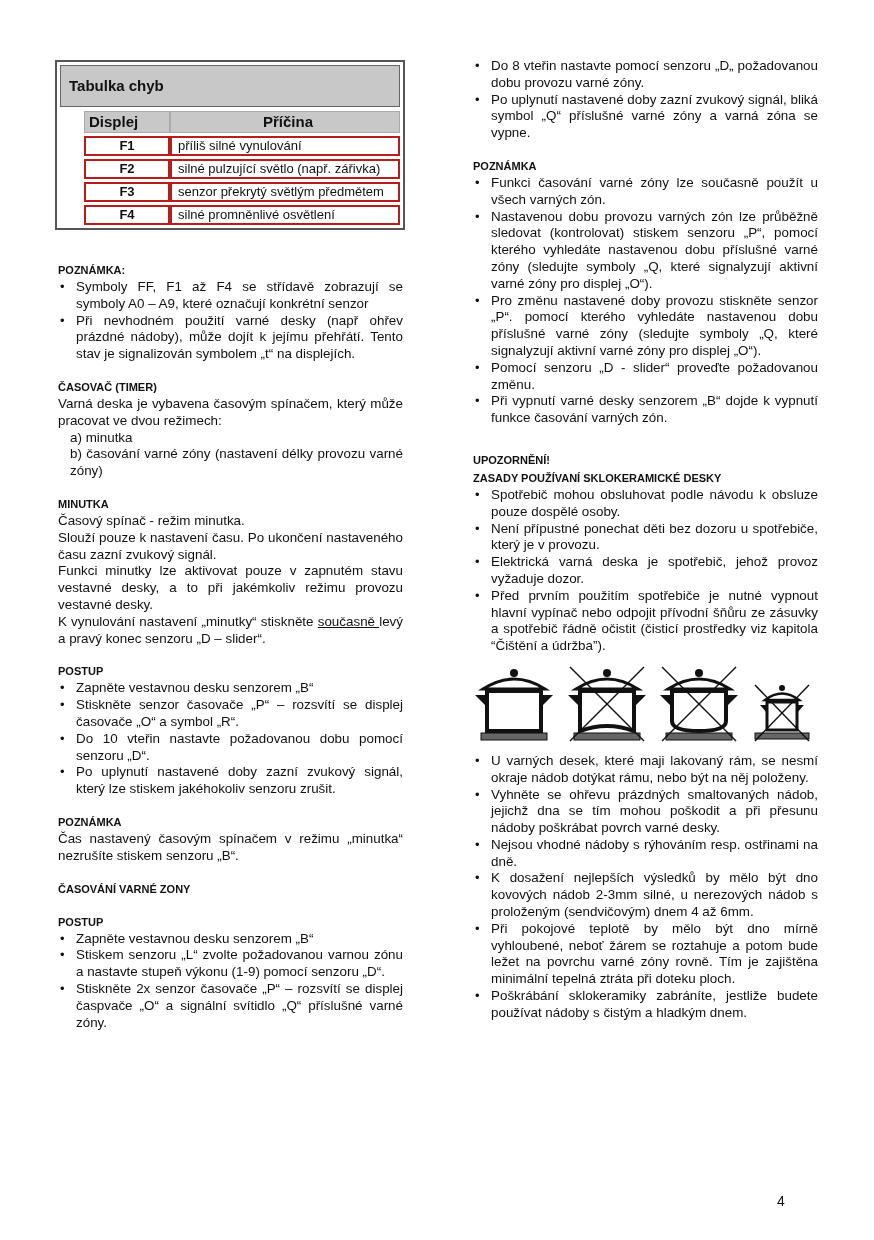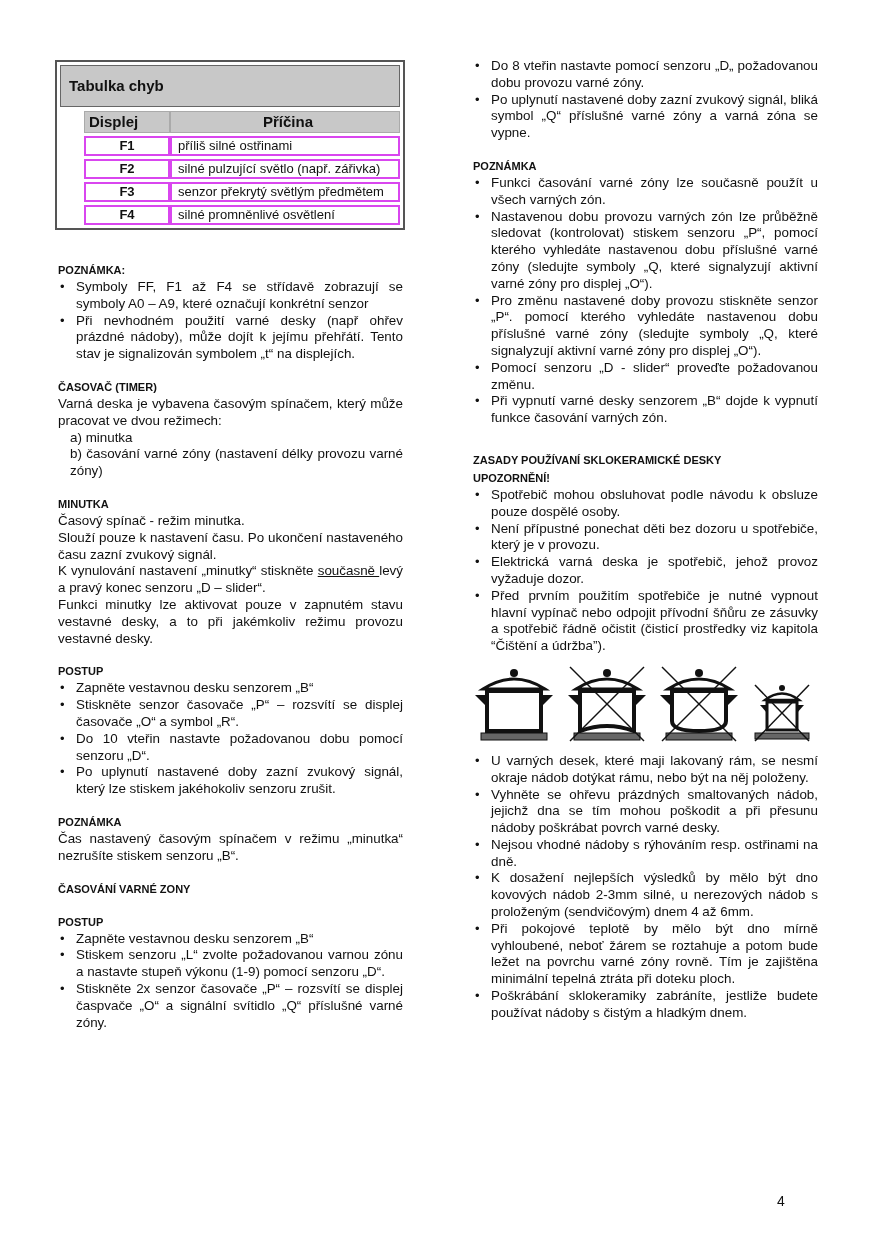--- a/index.html
+++ b/index.html
@@ -14,21 +14,21 @@
   ul li { position: relative; padding-left: 18px; text-align: justify; }
   ul li::before { content: "•"; position: absolute; left: 2px; top: 0; font-size: 13px; }
   .sec { margin-top: 15px; }
   .u { text-decoration: underline; }
   .indent { padding-left: 12px; }
 
   
   .errtab { width: 350px; border: 2px solid #555; padding: 3px; box-sizing: border-box; margin-left: -3px; }
   .errtab .title { background: #c8c8c8; border: 1px solid #666; padding: 9px 8px; font-weight: bold; font-size: 15px; height: 22px; line-height: 22px; margin-bottom: 4px; }
   .errtab .row { display: flex; margin-bottom: 3px; padding-left: 24px; }
-  .errtab .cell { border: 2px solid #d946ef; height: 16px; line-height: 16px; font-size: 13px; }
+  .errtab .cell { border: 2px solid #b91c1c; height: 16px; line-height: 16px; font-size: 13px; }
   .errtab .c1 { width: 82px; text-align: center; font-weight: bold; }
   .errtab .c2 { flex: 1; padding-left: 6px; }
   .errtab .head .cell { background: #c8c8c8; border: 1px solid #aaa; height: 20px; line-height: 20px; font-size: 15px; font-weight: bold; text-align: center; }
   .errtab .head .c1 { text-align: left; padding-left: 4px; width: 80px; }
 
   .pots { display: flex; align-items: flex-end; justify-content: space-between; width: 340px; height: 80px; margin: 8px 0 10px 0; }
   .footer-left { position: absolute; left: 58px; top: 1193px; font-size: 14px; margin-top: 44px; }
   .footer-right { position: absolute; left: 777px; top: 1193px; font-size: 14px; }
 </style>
 </head>
@@ -36,21 +36,21 @@
 
 <div class="col col-left">
   <div class="errtab">
     <div class="title">Tabulka chyb</div>
     <div class="row head">
       <div class="cell c1">Displej</div>
       <div class="cell c2">Příčina</div>
     </div>
     <div class="row">
       <div class="cell c1">F1</div>
-      <div class="cell c2">příliš silné ostřinami</div>
+      <div class="cell c2">příliš silné vynulování</div>
     </div>
     <div class="row">
       <div class="cell c1">F2</div>
       <div class="cell c2">silné pulzující světlo (např. zářivka)</div>
     </div>
     <div class="row">
       <div class="cell c1">F3</div>
       <div class="cell c2">senzor překrytý světlým předmětem</div>
     </div>
     <div class="row" style="margin-bottom:0">
@@ -71,22 +71,22 @@
     <h2>ČASOVAČ (TIMER)</h2>
     <p>Varná deska je vybavena časovým spínačem, který může pracovat ve dvou režimech:</p>
     <p class="indent">a)  minutka</p>
     <p class="indent">b) časování varné zóny (nastavení délky provozu varné zóny)</p>
   </div>
 
   <div class="sec">
     <h2>MINUTKA</h2>
     <p>Časový spínač  - režim minutka.</p>
     <p>Slouží pouze k nastavení času. Po ukončení nastaveného času zazní zvukový signál.</p>
+    <p>Funkci minutky lze aktivovat pouze v zapnutém stavu vestavné desky, a to při jakémkoliv režimu provozu vestavné desky.</p>
     <p><span>K vynulování nastavení „minutky“ stiskněte </span><span class="u">současně </span><span>levý a pravý konec senzoru „D – slider“.</span></p>
-    <p>Funkci minutky lze aktivovat pouze v zapnutém stavu vestavné desky, a to při jakémkoliv režimu provozu vestavné desky.</p>
   </div>
 
   <div class="sec">
     <h2>POSTUP</h2>
     <ul>
       <li>Zapněte vestavnou desku senzorem „B“</li>
       <li>Stiskněte senzor časovače „P“ – rozsvítí se displej časovače „O“ a symbol „R“.</li>
       <li>Do 10 vteřin nastavte požadovanou dobu pomocí senzoru „D“.</li>
       <li>Po uplynutí nastavené doby zazní zvukový signál, který lze stiskem jakéhokoliv senzoru zrušit.</li>
     </ul>
@@ -122,22 +122,22 @@
     <ul>
       <li>Funkci časování varné zóny lze současně použít u všech varných zón.</li>
       <li>Nastavenou dobu provozu varných zón lze průběžně sledovat (kontrolovat) stiskem senzoru „P“, pomocí kterého vyhledáte nastavenou dobu příslušné varné zóny (sledujte symboly „Q, které signalyzují aktivní varné zóny pro displej „O“).</li>
       <li>Pro změnu nastavené doby provozu stiskněte senzor „P“. pomocí kterého vyhledáte nastavenou dobu  příslušné varné zóny (sledujte symboly „Q, které signalyzují aktivní varné zóny pro displej „O“).</li>
       <li>Pomocí senzoru „D - slider“ proveďte požadovanou změnu.</li>
       <li>Při vypnutí varné desky senzorem „B“ dojde k vypnutí funkce časování varných zón.</li>
     </ul>
   </div>
 
   <div class="sec" style="margin-top:24px">
+    <h2>UPOZORNĚNÍ!</h2>
     <h2 style="text-align:justify; text-align-last:left;">ZASADY POUŽÍVANÍ SKLOKERAMICKÉ DESKY</h2>
-    <h2>UPOZORNĚNÍ!</h2>
     <ul>
       <li>Spotřebič mohou obsluhovat podle návodu k obsluze pouze dospělé osoby.</li>
       <li>Není přípustné ponechat děti bez dozoru u spotřebiče, který je v provozu.</li>
       <li>Elektrická varná deska je spotřebič, jehož provoz vyžaduje dozor.</li>
       <li>Před prvním použitím spotřebiče je nutné vypnout hlavní vypínač nebo odpojit přívodní šňůru ze zásuvky a spotřebič řádně očistit (čisticí prostředky viz kapitola “Čištění a údržba”).</li>
     </ul>
 
     <div class="pots">
 
       <svg width="82" height="78" viewBox="0 0 82 78">

